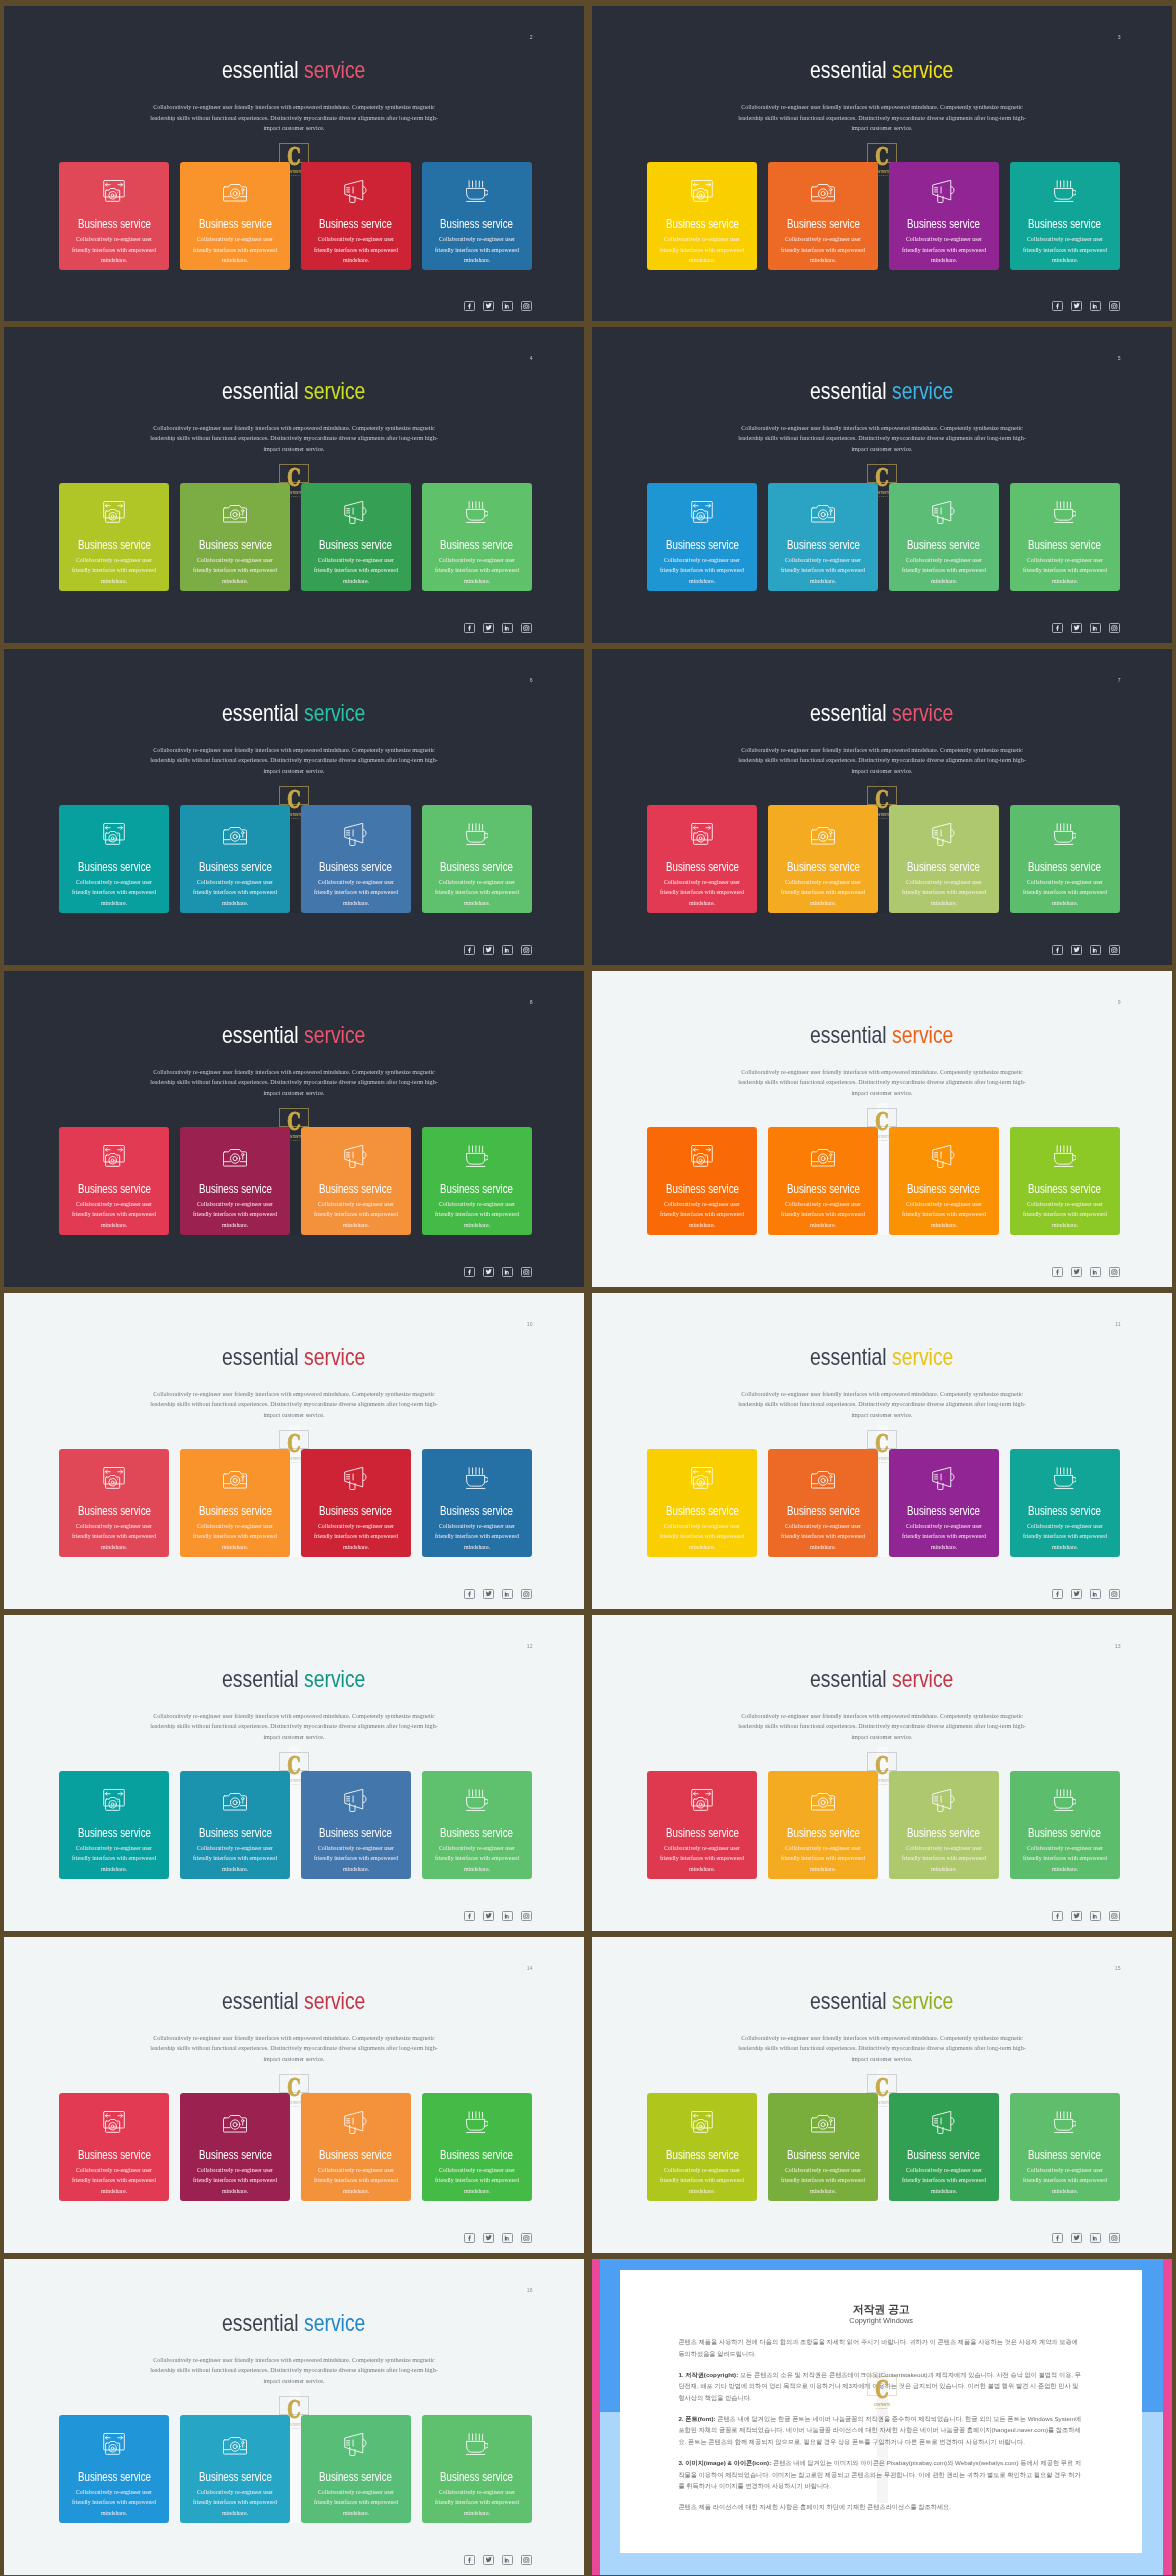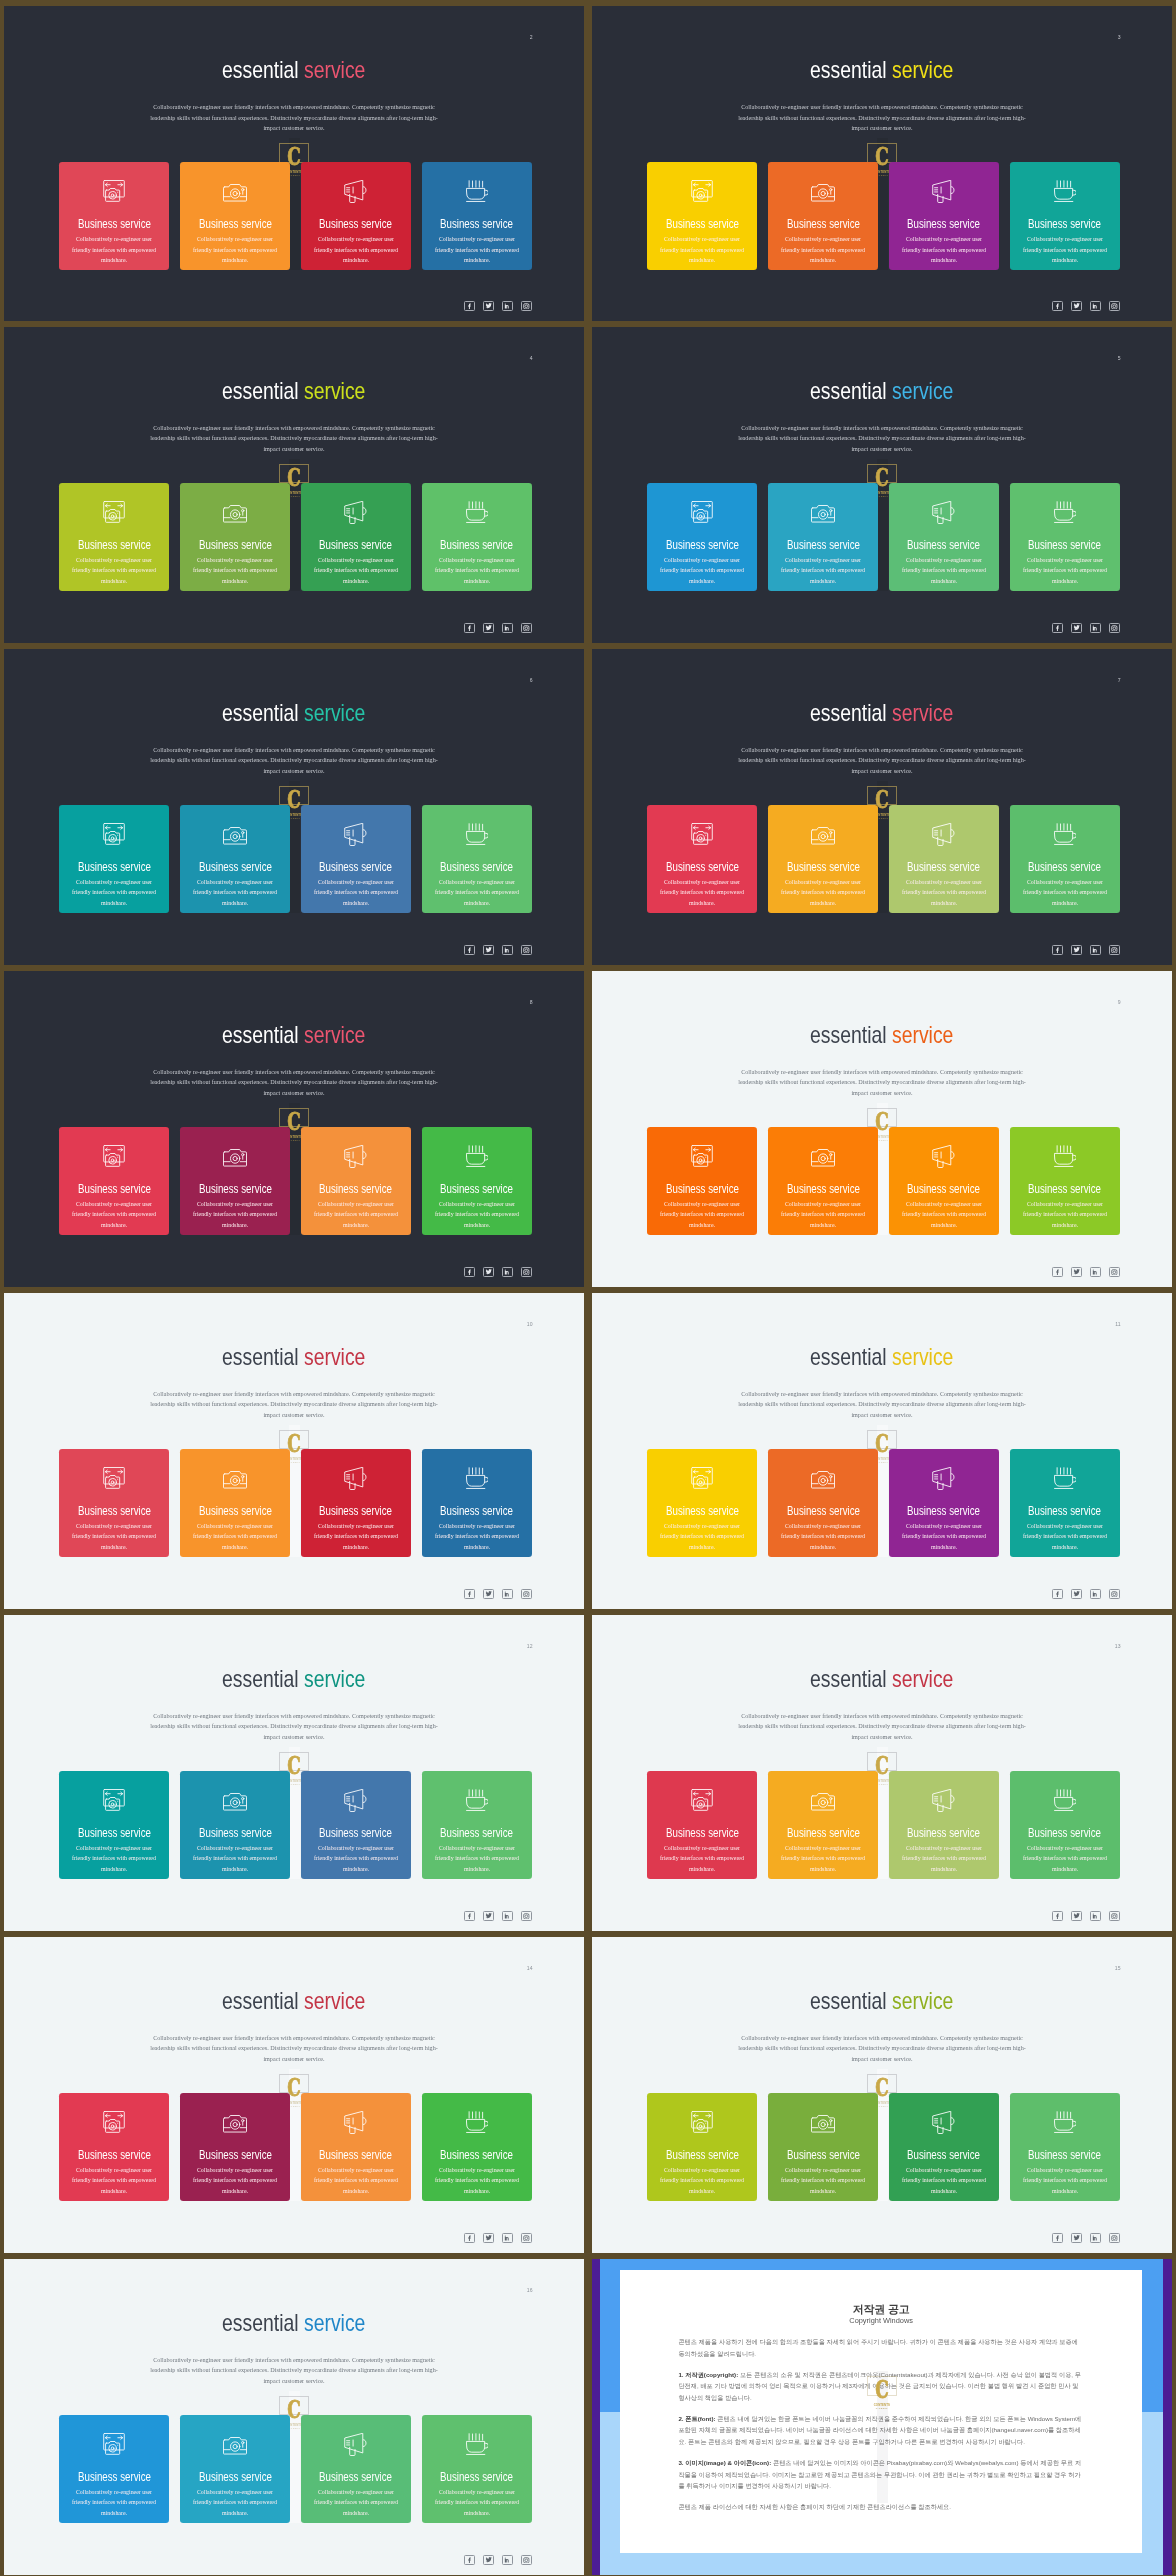--- a/index.html
+++ b/index.html
@@ -48,21 +48,21 @@
 .light .wmbox{border-color:rgba(140,140,145,.35);}
 .light .wmt{color:rgba(180,160,95,.55);}
 .light .wmt2{color:rgba(165,145,90,.5);}
 .cslide .wmband{background:rgba(120,120,130,0.07);}
 .cslide .wmbox{border-color:rgba(170,150,90,.3);}
 .wmc{position:absolute;left:0;right:0;top:-0.5px;text-align:center;font-family:"DejaVu Serif",serif;font-weight:700;font-size:25px;line-height:27px;color:#c9a848;z-index:2;-webkit-text-stroke:0.8px #c9a848;}
 .wmc span{display:inline-block;transform:scaleX(0.68);transform-origin:center;}
 .wmt{position:absolute;left:0;right:0;top:27px;text-align:center;font-size:2.8px;letter-spacing:0.1px;color:#c2a44c;z-index:3;white-space:nowrap;font-weight:700;}
 .wmt2{position:absolute;left:0;right:0;top:31px;text-align:center;font-size:1.9px;letter-spacing:0.5px;color:#a58c43;z-index:3;white-space:nowrap;}
 
-.cslide{position:relative;width:100%;height:100%;background:#4c1d95;overflow:hidden;}
+.cslide{position:relative;width:100%;height:100%;background:#ec4899;overflow:hidden;}
 .cinner{position:absolute;left:8.3px;right:8.6px;top:-3.7px;bottom:-1.8px;background:#4c9ff2;overflow:hidden;}
 .cinner .band{position:absolute;left:0;right:0;top:157px;bottom:0;background:#a9d6fa;}
 .cpaper{position:absolute;left:20px;right:21.4px;top:15px;bottom:23px;background:#fff;}
 .ctitle-k{text-align:center;font-size:11px;font-weight:700;color:#3f3f3f;margin-top:33px;letter-spacing:-0.2px;line-height:13px;}
 .ctitle-e{text-align:center;font-size:7.4px;color:#555;margin-top:0px;line-height:9.2px;}
 .cbody{margin:10.6px 58px 0 58px;font-size:6.2px;line-height:11.6px;color:#6a6a6a;}
 .cbody p{margin-bottom:9.4px;}
 .cbody b{color:#3a3a3a;font-weight:700;}
 </style>
 </head>

